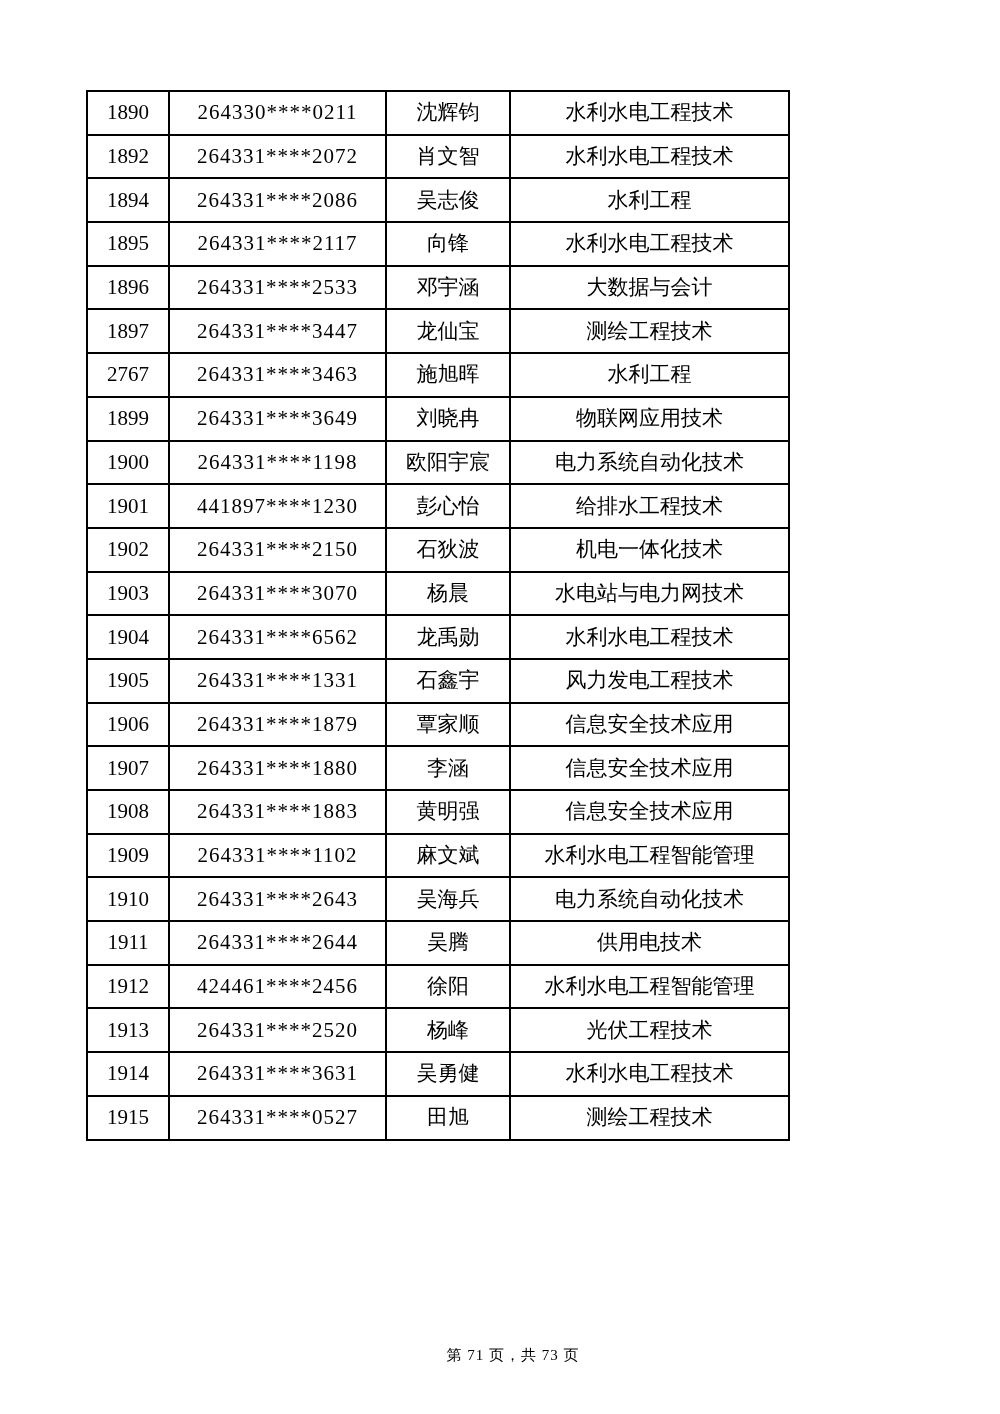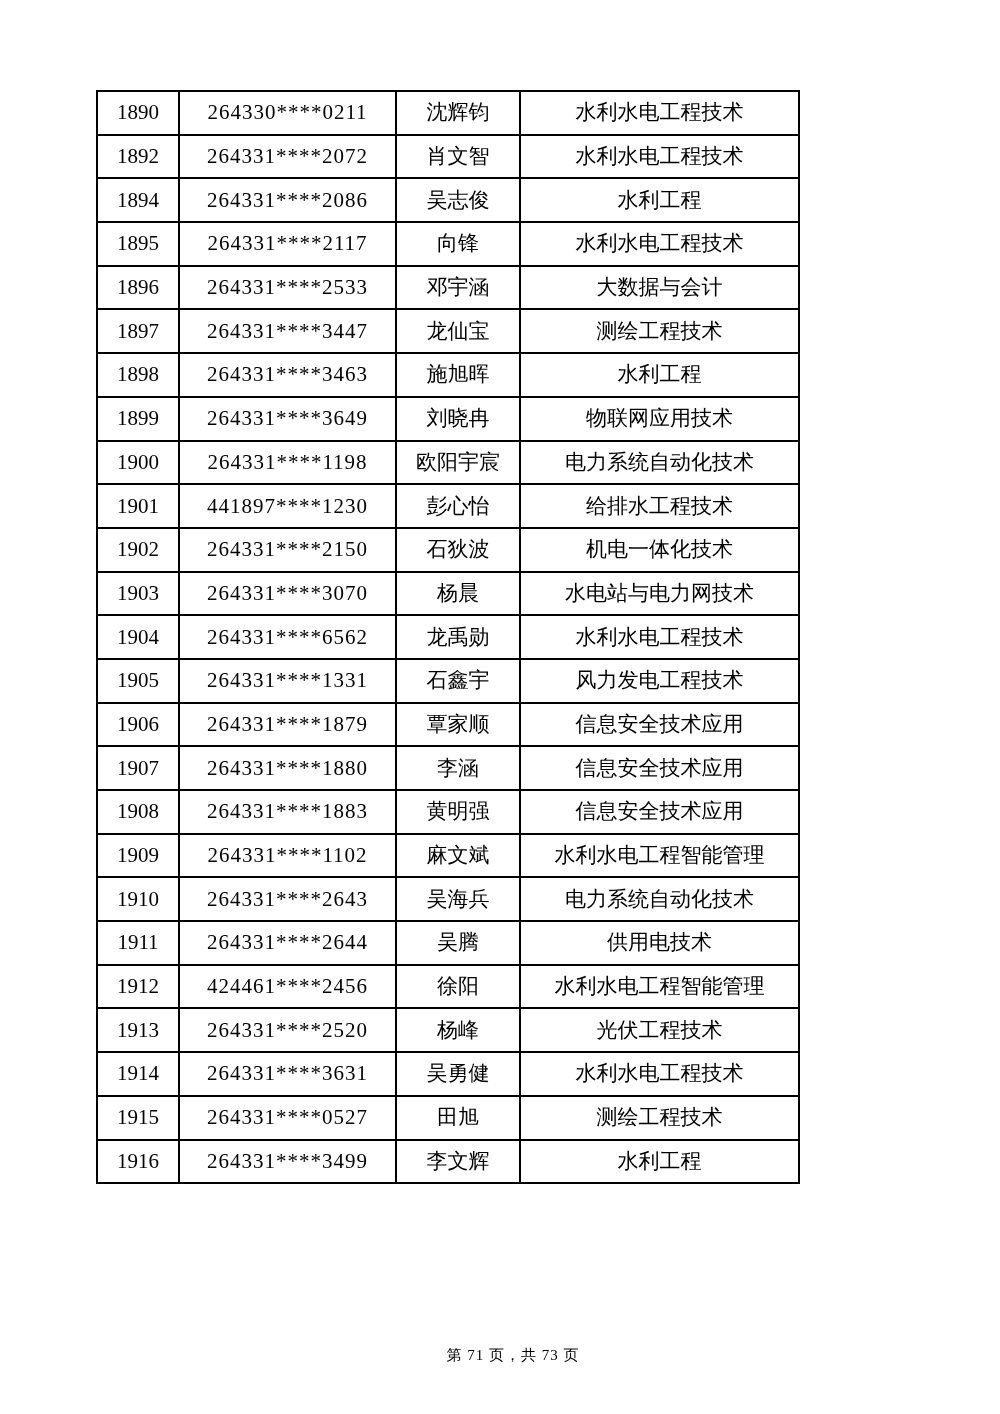--- a/index.html
+++ b/index.html
@@ -11,21 +11,21 @@
     position: relative;
     width: 1000px;
     height: 1414px;
     background: #ffffff;
     font-family: "Liberation Serif", "DejaVu Serif", serif;
     color: #000000;
     overflow: hidden;
   }
   table.roster {
     position: absolute;
-    left: 96px;
+    left: 86px;
     top: 90px;
     width: 702px;
     border-collapse: collapse;
     table-layout: fixed;
   }
   table.roster td {
     border: 2px solid #000000;
     height: 41.7px;           
     padding: 0;
     text-align: center;
@@ -102,21 +102,21 @@
   </tr>
 
   <tr>
     <td class="c-no">1897</td>
     <td class="c-id">264331****3447</td>
     <td class="c-name">龙仙宝</td>
     <td class="c-major">测绘工程技术</td>
   </tr>
 
   <tr>
-    <td class="c-no">1898</td>
+    <td class="c-no">2767</td>
     <td class="c-id">264331****3463</td>
     <td class="c-name">施旭晖</td>
     <td class="c-major">水利工程</td>
   </tr>
 
   <tr>
     <td class="c-no">1899</td>
     <td class="c-id">264331****3649</td>
     <td class="c-name">刘晓冉</td>
     <td class="c-major">物联网应用技术</td>
@@ -227,24 +227,18 @@
     <td class="c-major">水利水电工程技术</td>
   </tr>
 
   <tr>
     <td class="c-no">1915</td>
     <td class="c-id">264331****0527</td>
     <td class="c-name">田旭</td>
     <td class="c-major">测绘工程技术</td>
   </tr>
 
-  <tr>
-    <td class="c-no">1916</td>
-    <td class="c-id">264331****3499</td>
-    <td class="c-name">李文辉</td>
-    <td class="c-major">水利工程</td>
-  </tr>
 </tbody>
   </table>
 
   <div class="footer">第 71 页，共 73 页</div>
 
 </div>
 
 </body></html>

